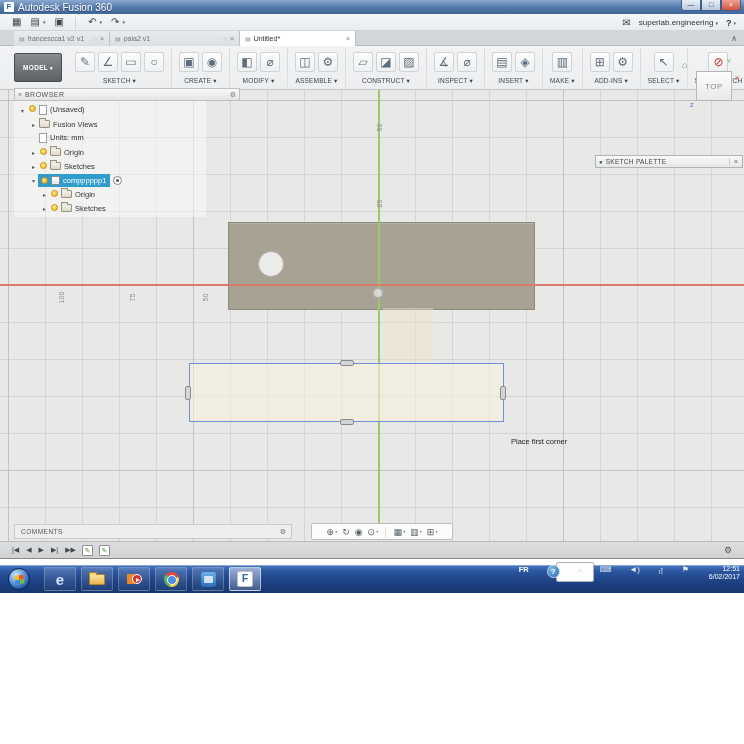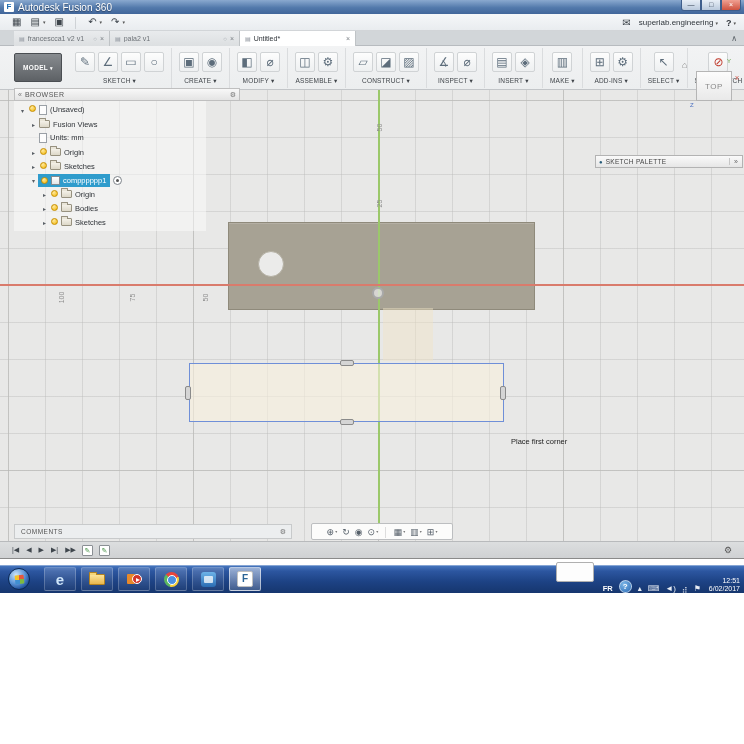--- a/index.html
+++ b/index.html
@@ -165,21 +165,21 @@
   .chrome{width:15px;height:15px;border-radius:50%;
     background:conic-gradient(from -50deg,#e8453c 0 120deg,#f7d038 0 240deg,#5bb860 0 360deg);position:relative}
   .chrome::after{content:"";position:absolute;left:3.5px;top:3.5px;width:8px;height:8px;border-radius:50%;
     background:#4a90e2;border:1.5px solid #fff}
   .viewerapp{width:15px;height:15px;border-radius:3px;background:linear-gradient(#6db3e8,#2a6cb3);position:relative}
   .viewerapp::after{content:"";position:absolute;left:3px;top:4px;width:9px;height:7px;background:rgba(255,255,255,.75);border-radius:1px}
   .fusionapp{width:16px;height:16px;border-radius:2px;background:#fff;border:1px solid #c0c0c0;
     color:#2a6496;font-size:10px;font-weight:bold;line-height:14px;text-align:center}
   .whitepopup{position:absolute;left:556px;top:-3px;width:38px;height:20px;background:#fdfdfd;
     border:1px solid #b0b0b0;border-radius:2px}
-  .tray{position:absolute;right:4px;top:0;height:28px;display:flex;align-items:flex-end;gap:6px;color:#fff}
+  .tray{position:absolute;right:4px;top:0;height:28px;display:flex;align-items:flex-start;gap:18px;color:#fff}
   .lang{font-size:7.5px;font-weight:bold}
   .trayhelp{width:13px;height:13px;border-radius:50%;background:radial-gradient(circle at 35% 30%,#7db7e8,#2a6ab5);
     border:1px solid rgba(255,255,255,.6);color:#fff;font-size:8px;font-weight:bold;line-height:12px;text-align:center}
   .trayicon{font-size:8px;color:#e9eef5}
   .clock{font-size:7px;line-height:8px;text-align:right;color:#fff;margin-left:2px;white-space:nowrap}
 </style>
 </head>
 <body>
 
 <div class="screen">
@@ -402,28 +402,20 @@
             <span class="bulb"></span>
             <span class="folder"></span>
             <span class="blabel">Origin</span>
           </span>
         </div>
         <div class="brow" style="padding-left: 26px;">
           <span class="exp">▸</span>
           <span class="nohl">
             <span class="bulb"></span>
             <span class="folder"></span>
-            <span class="blabel">Bodies</span>
-          </span>
-        </div>
-        <div class="brow" style="padding-left: 26px;">
-          <span class="exp">▸</span>
-          <span class="nohl">
-            <span class="bulb"></span>
-            <span class="folder"></span>
             <span class="blabel">Sketches</span>
           </span>
         </div>
       </div>
 
     <div class="viewcube">
       <span class="vc-home">⌂</span>
       <div class="vc-face">TOP</div>
       <span class="vc-x">X</span>
       <span class="vc-y">Y</span>

